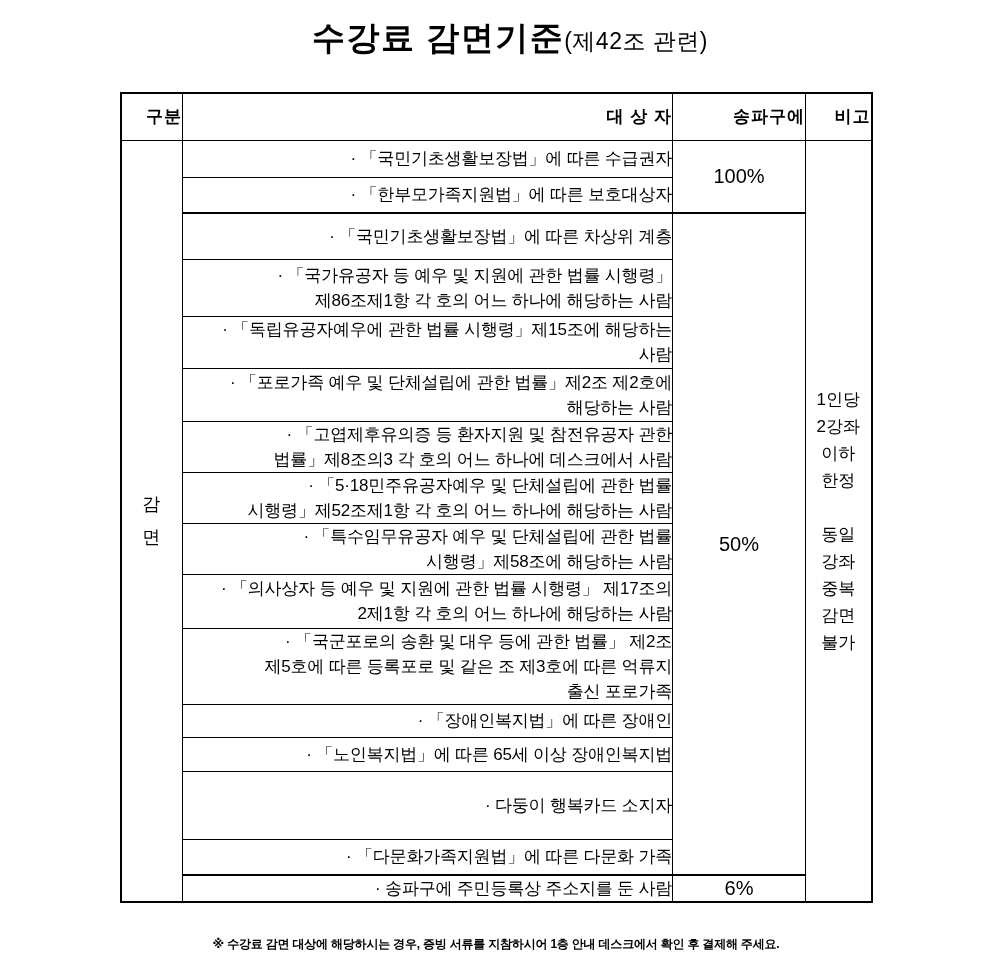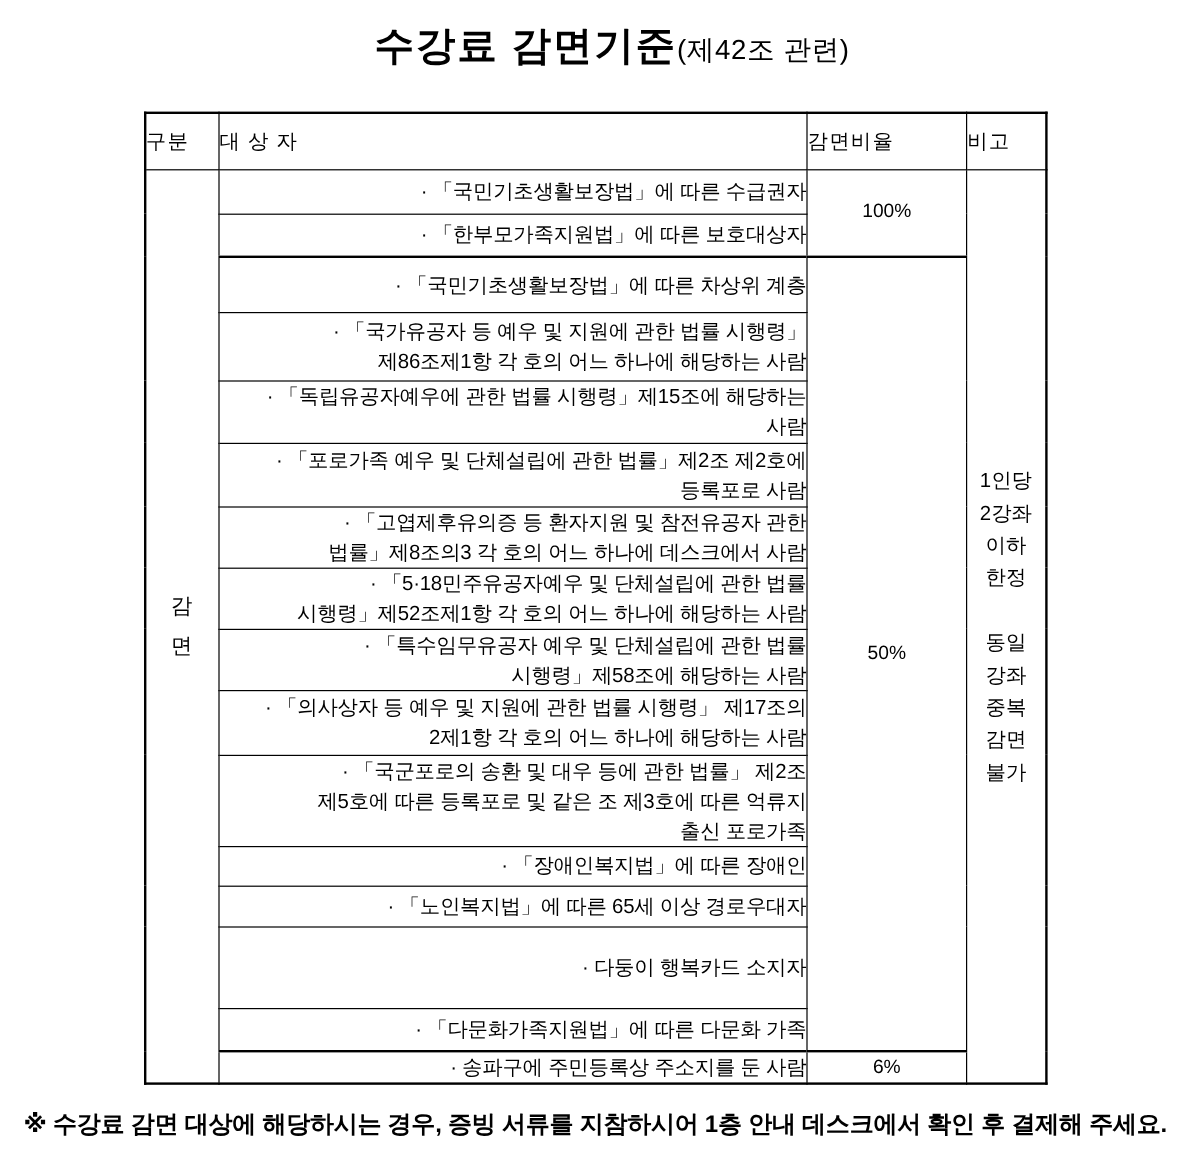--- a/index.html
+++ b/index.html
@@ -27,56 +27,56 @@
     margin: 24px auto 0 auto;
     border: 2px solid #000;
   }
   table.criteria td, table.criteria th {
     border: 1px solid #000;
     padding: 0;
     vertical-align: middle;
   }
   th.hd {
     height: 47px;
-    font-weight: 400;
+    font-weight: 700;
     font-size: 17px;
     border-bottom: 2px solid #000;
-    text-align: left;
+    text-align: right;
     letter-spacing: 1px;
   }
   td.cat {
     text-align: center;
     font-size: 18px;
     line-height: 33px;
     letter-spacing: 1px;
   }
   td.target {
     font-size: 17px;
     line-height: 25px;
     padding: 3px 4px 3px 9px;
     text-align: right;
     letter-spacing: -0.2px;
   }
   td.target .line { white-space: nowrap; }
   td.target .line.cont { padding-left: 34px; }
   td.rate {
     text-align: center;
-    font-size: 16px;
+    font-size: 20px;
   }
   td.note {
     text-align: center;
     font-size: 17px;
   }
   td.note .note-line { height: 27px; line-height: 27px; }
   td.thickb { border-bottom: 2px solid #000 !important; }
 
   .footnote {
-    margin-top: 19px;
-    text-align: center;
-    font-size: 20px;
+    margin-top: 33px;
+    text-align: center;
+    font-size: 12px;
     font-weight: 700;
     letter-spacing: -0.2px;
     white-space: nowrap;
   }
 </style>
 </head>
 <body>
 
 <div class="doc-title">
   <span class="title-main">수강료 감면기준</span><span class="title-sub">(제42조 관련)</span>
@@ -86,21 +86,21 @@
   <colgroup>
     <col style="width:62px">
     <col style="width:490px">
     <col style="width:133px">
     <col style="width:66px">
   </colgroup>
   <tbody>
       <tr>
     <th class="hd">구분</th>
     <th class="hd">대 상 자</th>
-    <th class="hd">감면비율</th>
+    <th class="hd">송파구에</th>
     <th class="hd">비고</th>
   </tr>
 
   <tr style="height:37px">
     <td class="cat" rowspan="16">
       <div>감</div>
       <div>면</div>
     </td>
     <td class="target">
       <div class="line">· 「국민기초생활보장법」에 따른 수급권자</div>
@@ -143,21 +143,21 @@
   <tr style="height:52px">
     <td class="target">
       <div class="line">· 「독립유공자예우에 관한 법률 시행령」제15조에 해당하는</div>
       <div class="line cont">사람</div>
     </td>
   </tr>
 
   <tr style="height:53px">
     <td class="target">
       <div class="line">· 「포로가족 예우 및 단체설립에 관한 법률」제2조 제2호에</div>
-      <div class="line cont">등록포로 사람</div>
+      <div class="line cont">해당하는 사람</div>
     </td>
   </tr>
 
   <tr style="height:49px">
     <td class="target">
       <div class="line">· 「고엽제후유의증 등 환자지원 및 참전유공자 관한</div>
       <div class="line cont">법률」제8조의3 각 호의 어느 하나에 데스크에서 사람</div>
     </td>
   </tr>
 
@@ -191,21 +191,21 @@
   </tr>
 
   <tr style="height:33px">
     <td class="target">
       <div class="line">· 「장애인복지법」에 따른 장애인</div>
     </td>
   </tr>
 
   <tr style="height:34px">
     <td class="target">
-      <div class="line">· 「노인복지법」에 따른 65세 이상 경로우대자</div>
+      <div class="line">· 「노인복지법」에 따른 65세 이상 장애인복지법</div>
     </td>
   </tr>
 
   <tr style="height:68px">
     <td class="target">
       <div class="line">· 다둥이 행복카드 소지자</div>
     </td>
   </tr>
 
   <tr style="height:36px">

